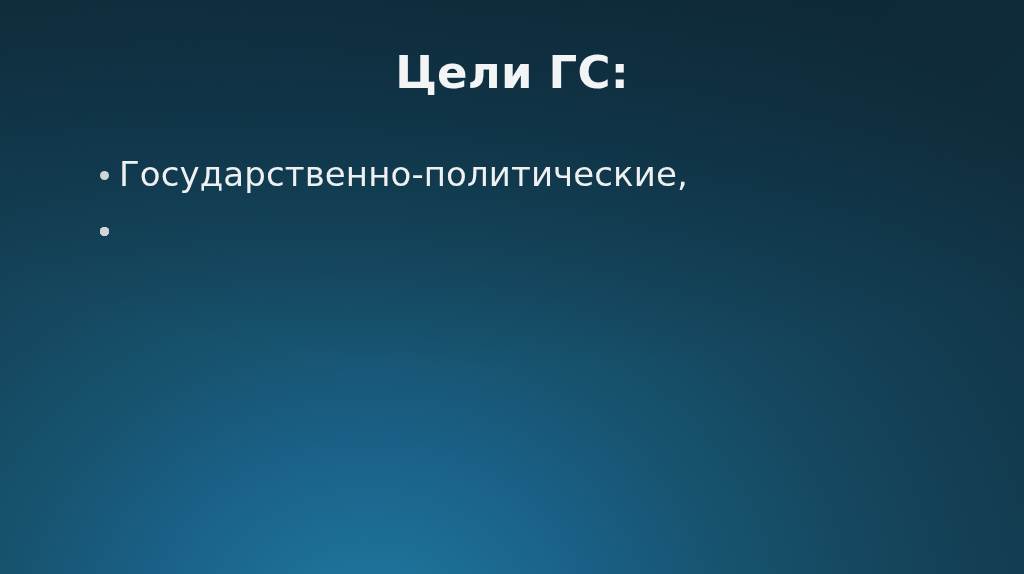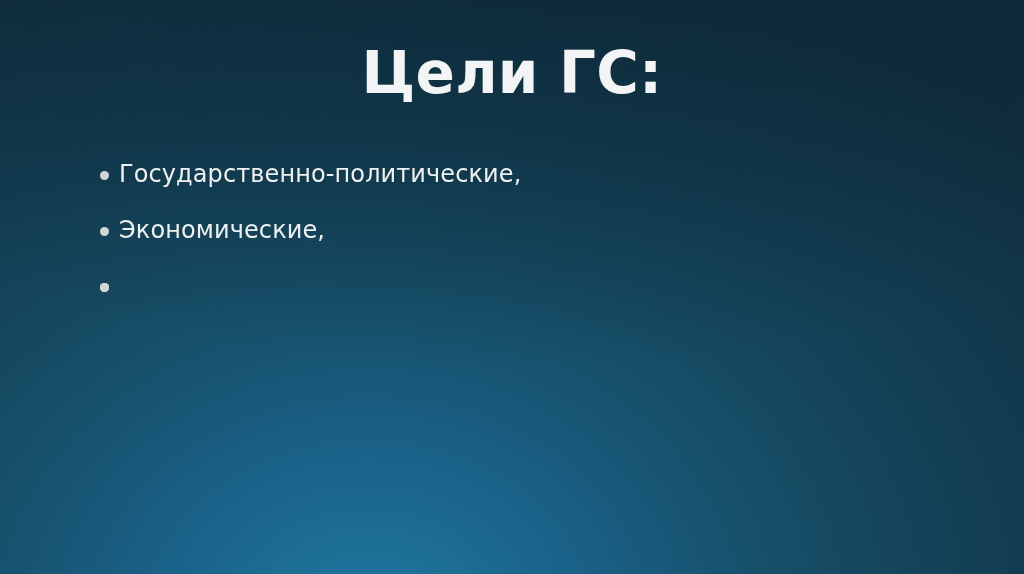--- a/index.html
+++ b/index.html
@@ -46,21 +46,21 @@
         rgba(8, 26, 38, 0.22) 45%,
         rgba(8, 26, 38, 0.00) 78%);
   }
 
   .title {
     position: absolute;
     top: 44px;
     left: 0;
     width: 1024px;
     text-align: center;
-    font-size: 58px;
+    font-size: 45px;
     line-height: 58px;
     font-weight: bold;
     color: #f2f4f5;
     letter-spacing: 0.2px;
     white-space: nowrap;
   }
 
   .bullet-list {
     position: absolute;
     top: 152px;
@@ -69,21 +69,21 @@
     margin: 0;
     padding: 0;
     list-style: none;
   }
 
   .bullet-item {
     position: relative;
     display: block;
     padding-left: 23px;
     margin: 0 0 12px 0;
-    font-size: 24px;
+    font-size: 34px;
     line-height: 44px;
     color: #eef0f1;
     letter-spacing: 0.1px;
     white-space: nowrap;
   }
 
   .bullet-dot {
     position: absolute;
     left: 4px;
     top: 19px;
@@ -106,24 +106,20 @@
 
   <div class="title">Цели ГС:</div>
 
   <ul class="bullet-list">
 
     <li class="bullet-item">
       <span class="bullet-dot"></span>
       <span class="bullet-text">Государственно-политические,</span>
     </li>
 
-    <li class="bullet-item">
-      <span class="bullet-dot"></span>
-      <span class="bullet-text">Экономические,</span>
-    </li>
 
     <li class="bullet-item">
       <span class="bullet-dot"></span>
     </li>
 
     <li class="bullet-item">
       <span class="bullet-dot"></span>
     </li>
 
     <li class="bullet-item">

